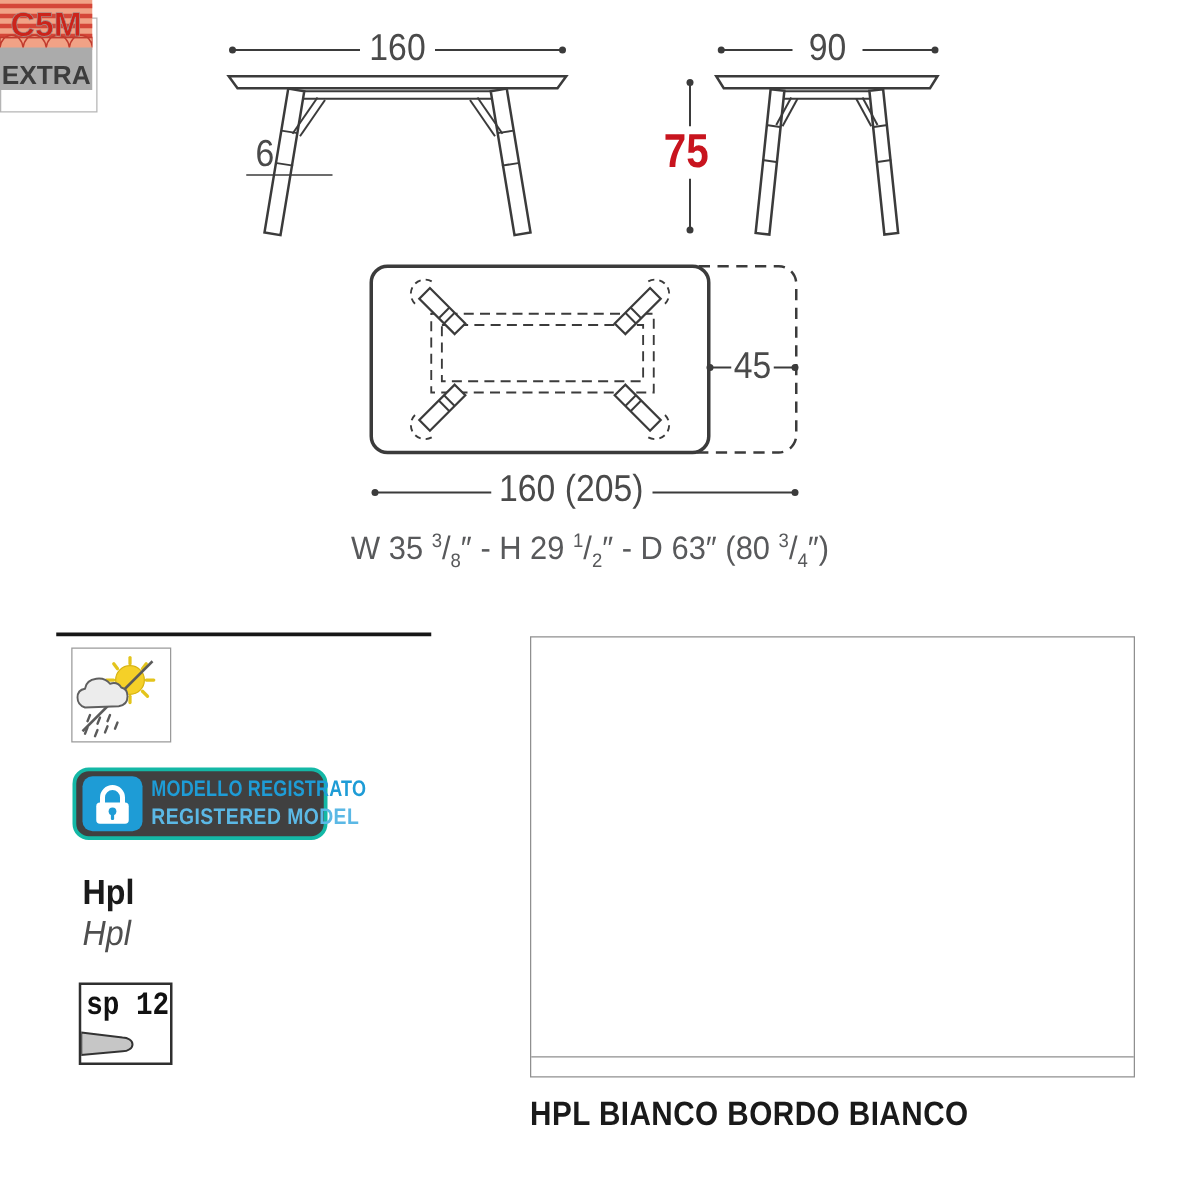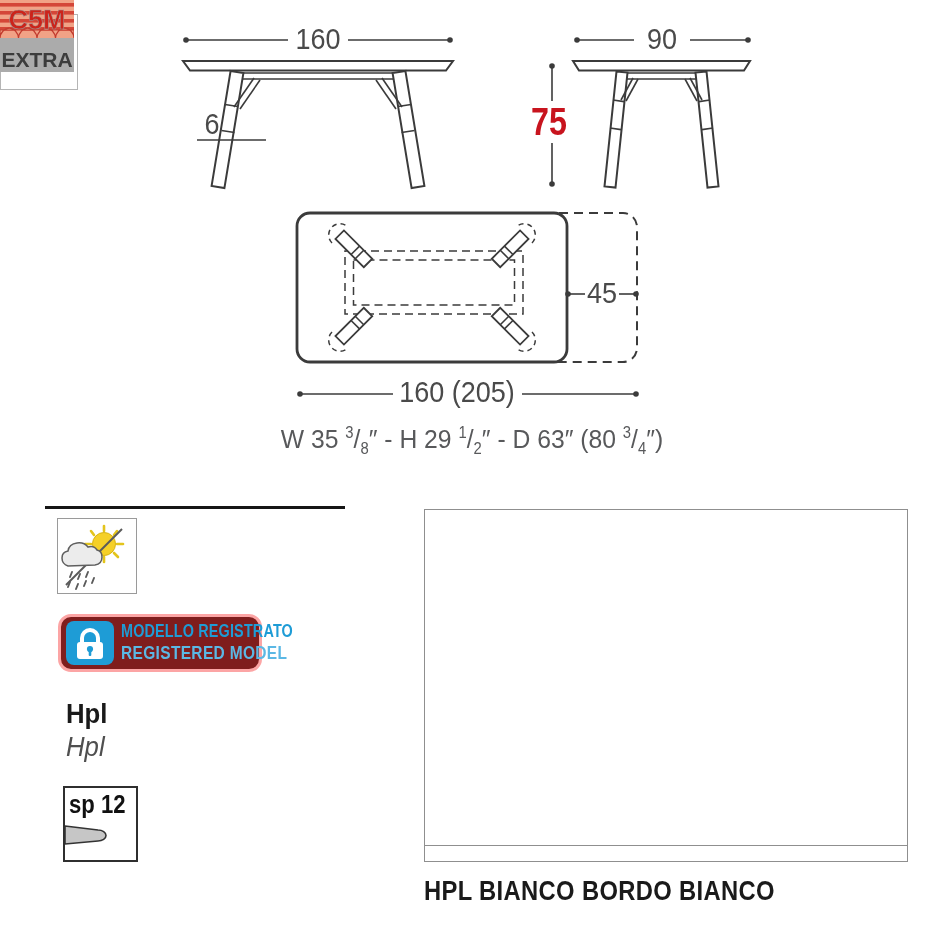--- a/index.html
+++ b/index.html
@@ -10,32 +10,32 @@
        transform:translate(-50%,-50%) scaleX(0.9);}
   .lbl.red{color:#C8141E;font-weight:bold;font-size:38px;transform:translate(-50%,-50%) scaleX(0.85);}
   #imperial{position:absolute;left:472px;top:441px;transform:translate(-50%,-50%) scaleX(0.95);
             color:#58595B;font-size:26px;white-space:nowrap;}
   #imperial sup{font-size:60%;}
   #imperial sub{font-size:60%;}
   .divider{position:absolute;left:45px;top:506px;width:300px;height:3px;background:#161616;}
   .iconbox{position:absolute;background:#fff;border:1px solid #9a9a9a;}
   #weather-box{left:57px;top:518px;width:78px;height:74px;}
   #c5m-box{left:137px;top:518px;width:76px;height:74px;border:1px solid #b5b5b5;overflow:hidden;margin-top:14px;}
-  #reg-badge{position:absolute;left:58px;top:614px;width:204px;height:58px;border:3px solid #fca5a5;
-             border-radius:13px;background:#7f1d1d;box-sizing:border-box;}
+  #reg-badge{position:absolute;left:58px;top:614px;width:204px;height:58px;border:3px solid #14b8a6;
+             border-radius:13px;background:#404040;box-sizing:border-box;}
   #reg-lock{position:absolute;left:5px;top:4px;width:48px;height:44px;background:#1E9CD6;border-radius:8px;}
   .reg-line1{position:absolute;left:60px;top:4px;color:#1E9CD6;font-weight:bold;font-size:18px;
              transform:scaleX(0.80);transform-origin:left center;white-space:nowrap;letter-spacing:.2px;}
   .reg-line2{position:absolute;left:60px;top:26px;color:#5BB8E5;font-weight:bold;font-size:18px;
              transform:scaleX(0.86);transform-origin:left center;white-space:nowrap;letter-spacing:.4px;}
   #hpl-bold{position:absolute;left:66px;top:698px;font-size:28px;font-weight:bold;color:#1a1a1a;
             transform:scaleX(.92);transform-origin:left top;}
   #hpl-italic{position:absolute;left:66px;top:731px;font-size:28px;font-style:italic;color:#4f4f4f;
             transform:scaleX(.92);transform-origin:left top;}
-  .specbox{position:absolute;top:786px;height:76px;border:2px solid #2f2f2f;background:#fff;box-sizing:border-box;}
+  .specbox{position:absolute;top:786px;height:66px;border:2px solid #2f2f2f;background:#fff;box-sizing:border-box;font-family:Liberation Mono, monospace;}
   #sp12-box{left:63px;width:75px;}
   #r50-box{left:146px;width:63px;}
   .spec-label{position:absolute;left:4px;top:1px;font-size:26px;font-weight:bold;color:#111;
               transform:scaleX(.85);transform-origin:left top;white-space:nowrap;}
   #swatch{position:absolute;left:424px;top:509px;width:484px;height:353px;border:1px solid #8F8F8F;
           background:#ffffff;box-sizing:border-box;}
   #swatch-edge-line{position:absolute;left:0;top:335px;width:100%;border-top:1px solid #8F8F8F;}
   #finish-caption{position:absolute;left:424px;top:876px;font-size:27px;font-weight:bold;color:#1a1a1a;
           letter-spacing:.4px;transform:scaleX(.88);transform-origin:left top;white-space:nowrap;}
 </style>

